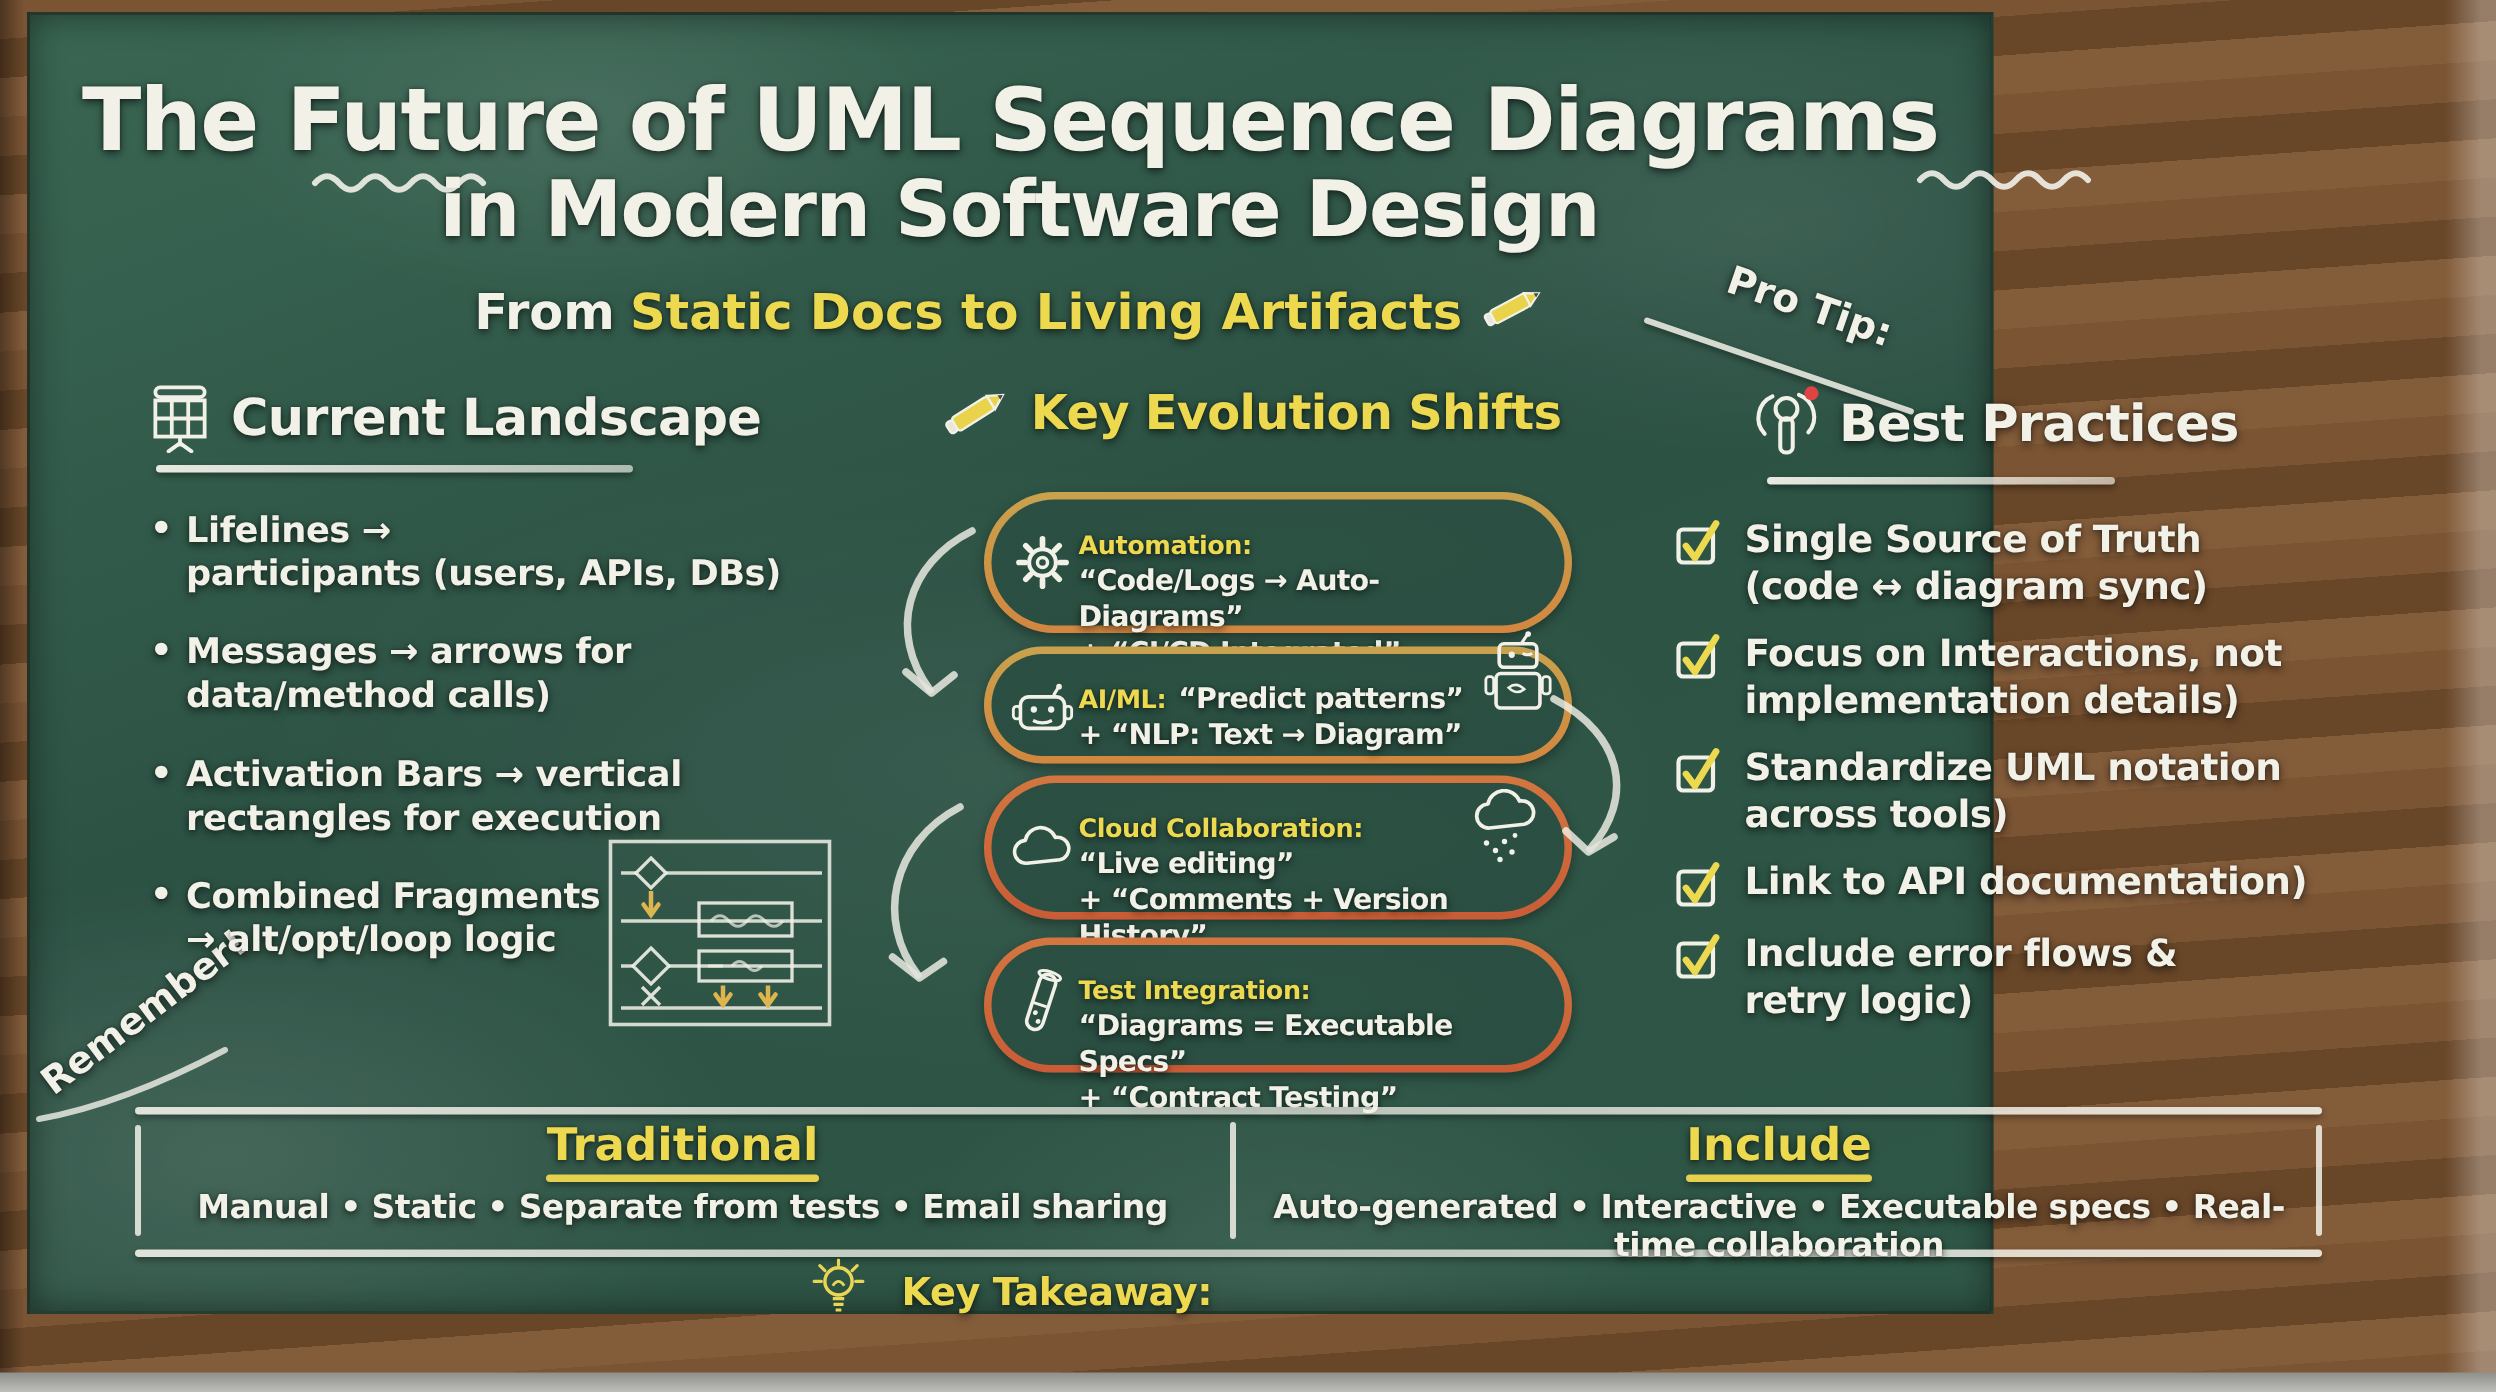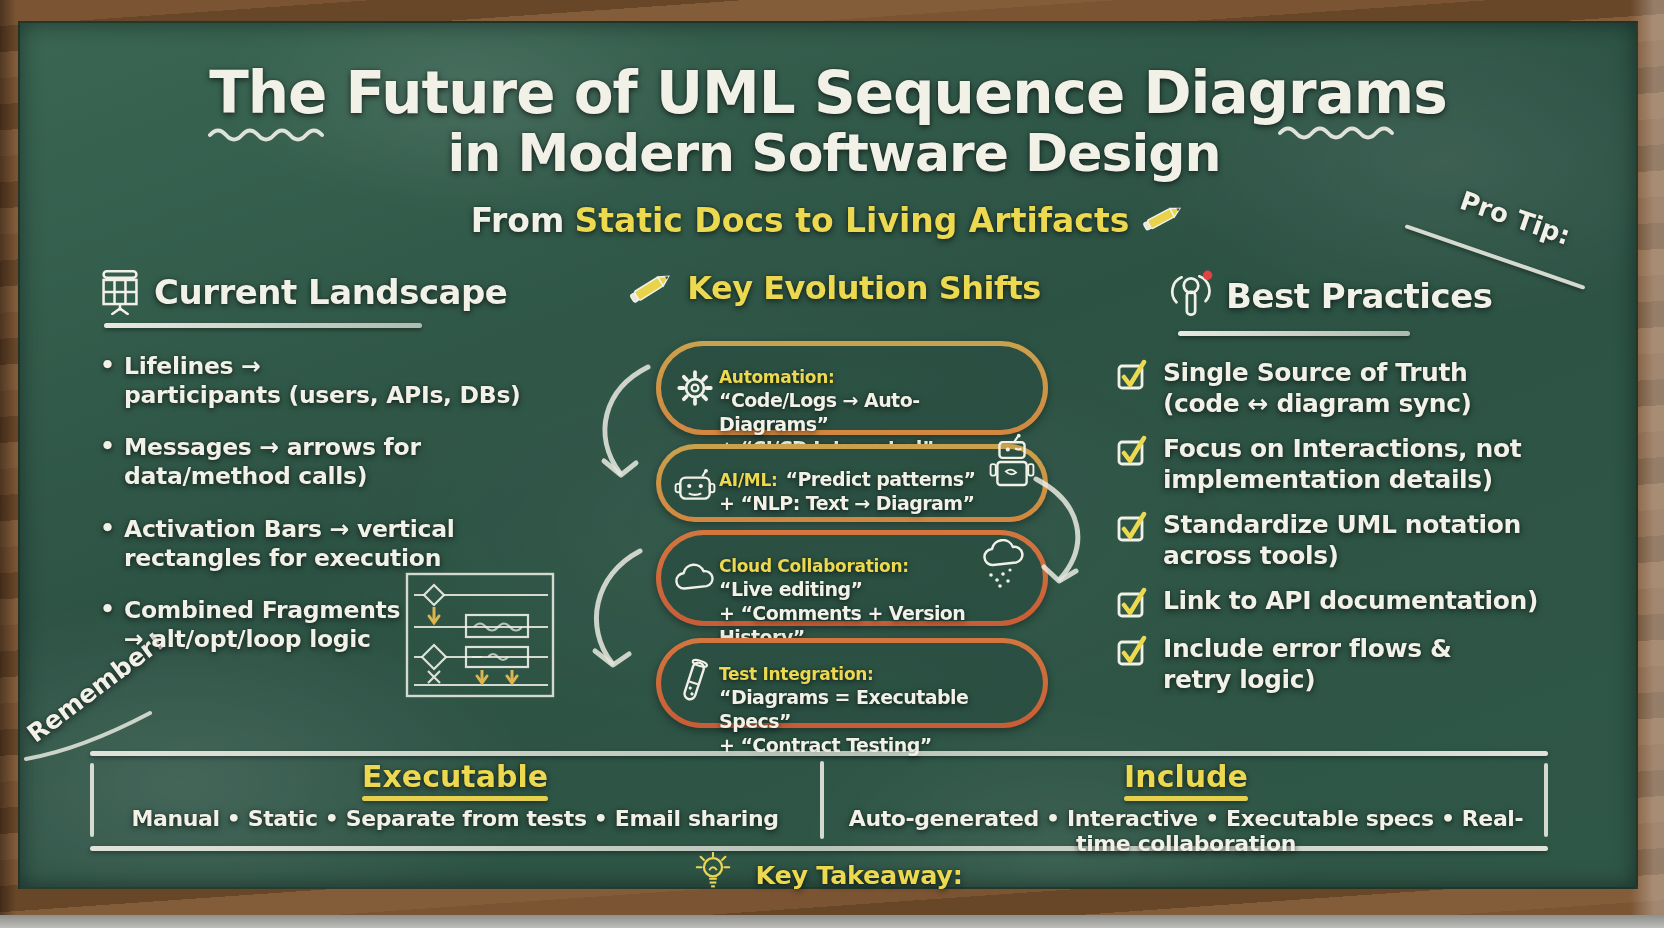--- a/index.html
+++ b/index.html
@@ -10,21 +10,21 @@
     position:relative; width:1664px; height:928px;
     background:
       linear-gradient(90deg, rgba(0,0,0,.38) 0, rgba(0,0,0,0) 16px, rgba(0,0,0,0) calc(100% - 34px), rgba(255,255,255,.30) calc(100% - 10px)),
       repeating-linear-gradient(176deg, #7a5433 0 26px, #684628 26px 52px, #835c3a 52px 78px);
   }
   .bottom-strip {
     position:absolute; left:0; right:0; bottom:0; height:13px;
     background:linear-gradient(180deg,#8f8f8c,#bdbdb9);
   }
   .board {
-    position:absolute; left:18px; top:21px; width:1620px; height:868px;
+    position:absolute; left:18px; top:8px; width:1311px; height:868px;
     background-color:#315a4a;
     background-image:
       radial-gradient(ellipse 560px 300px at 10% 88%, rgba(255,255,255,.11), transparent 62%),
       radial-gradient(ellipse 520px 260px at 88% 16%, rgba(255,255,255,.08), transparent 60%),
       radial-gradient(ellipse 740px 320px at 48% 58%, rgba(255,255,255,.05), transparent 65%),
       radial-gradient(ellipse 420px 200px at 28% 8%, rgba(255,255,255,.09), transparent 60%),
       radial-gradient(ellipse 420px 240px at 64% 96%, rgba(255,255,255,.07), transparent 60%),
       linear-gradient(160deg,#3a6653,#2c5244 45%,#2f5747);
     border:2px solid rgba(20,12,5,.45);
     box-shadow: inset 0 0 22px rgba(0,0,0,.45);
@@ -359,21 +359,21 @@
     </div>
 
     <div class="abs cmp">
       <div class="cmp-line-top"></div>
       <div class="cmp-line-bottom"></div>
       <div class="cmp-tick tick-left"></div>
       <div class="cmp-tick tick-right"></div>
       <div class="cmp-divider"></div>
       <div class="cmp-cell cell-trad">
         <span class="cmp-header chalk-y">
-          <span>Executable</span>
+          <span>Traditional</span>
           <span class="underline-y" style="display:block;"></span>
         </span>
         <div class="cmp-items chalk">Manual • Static • Separate from tests • Email sharing</div>
       </div>
       <div class="cmp-cell cell-fut">
         <span class="cmp-header chalk-y">
           <span>Include</span>
           <span class="underline-y" style="display:block;"></span>
         </span>
         <div class="cmp-items chalk">Auto-generated • Interactive • Executable specs • Real-time collaboration</div>

